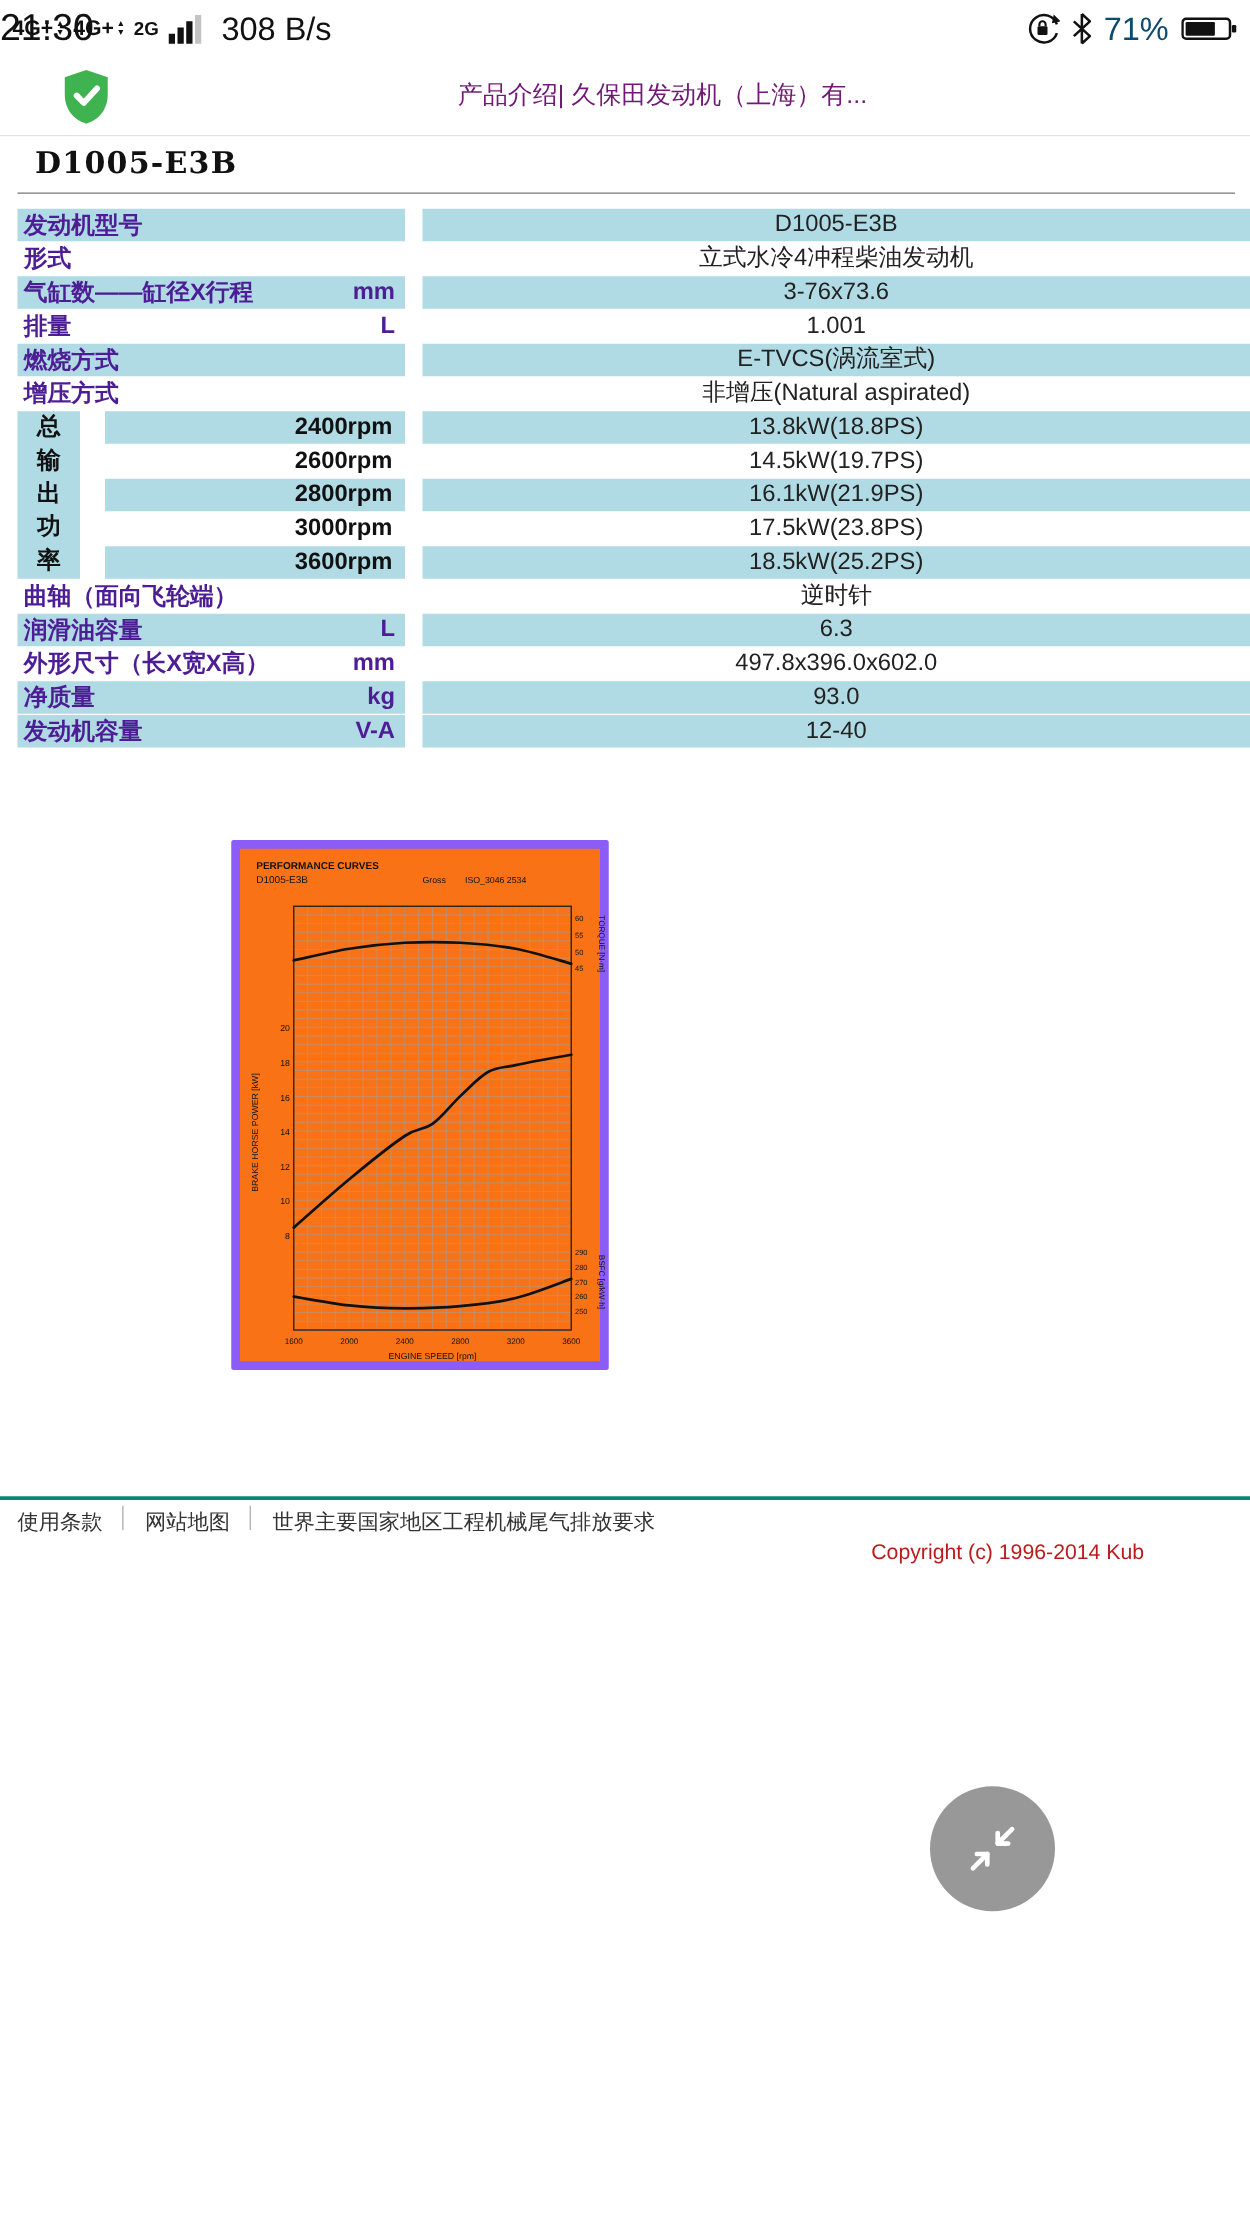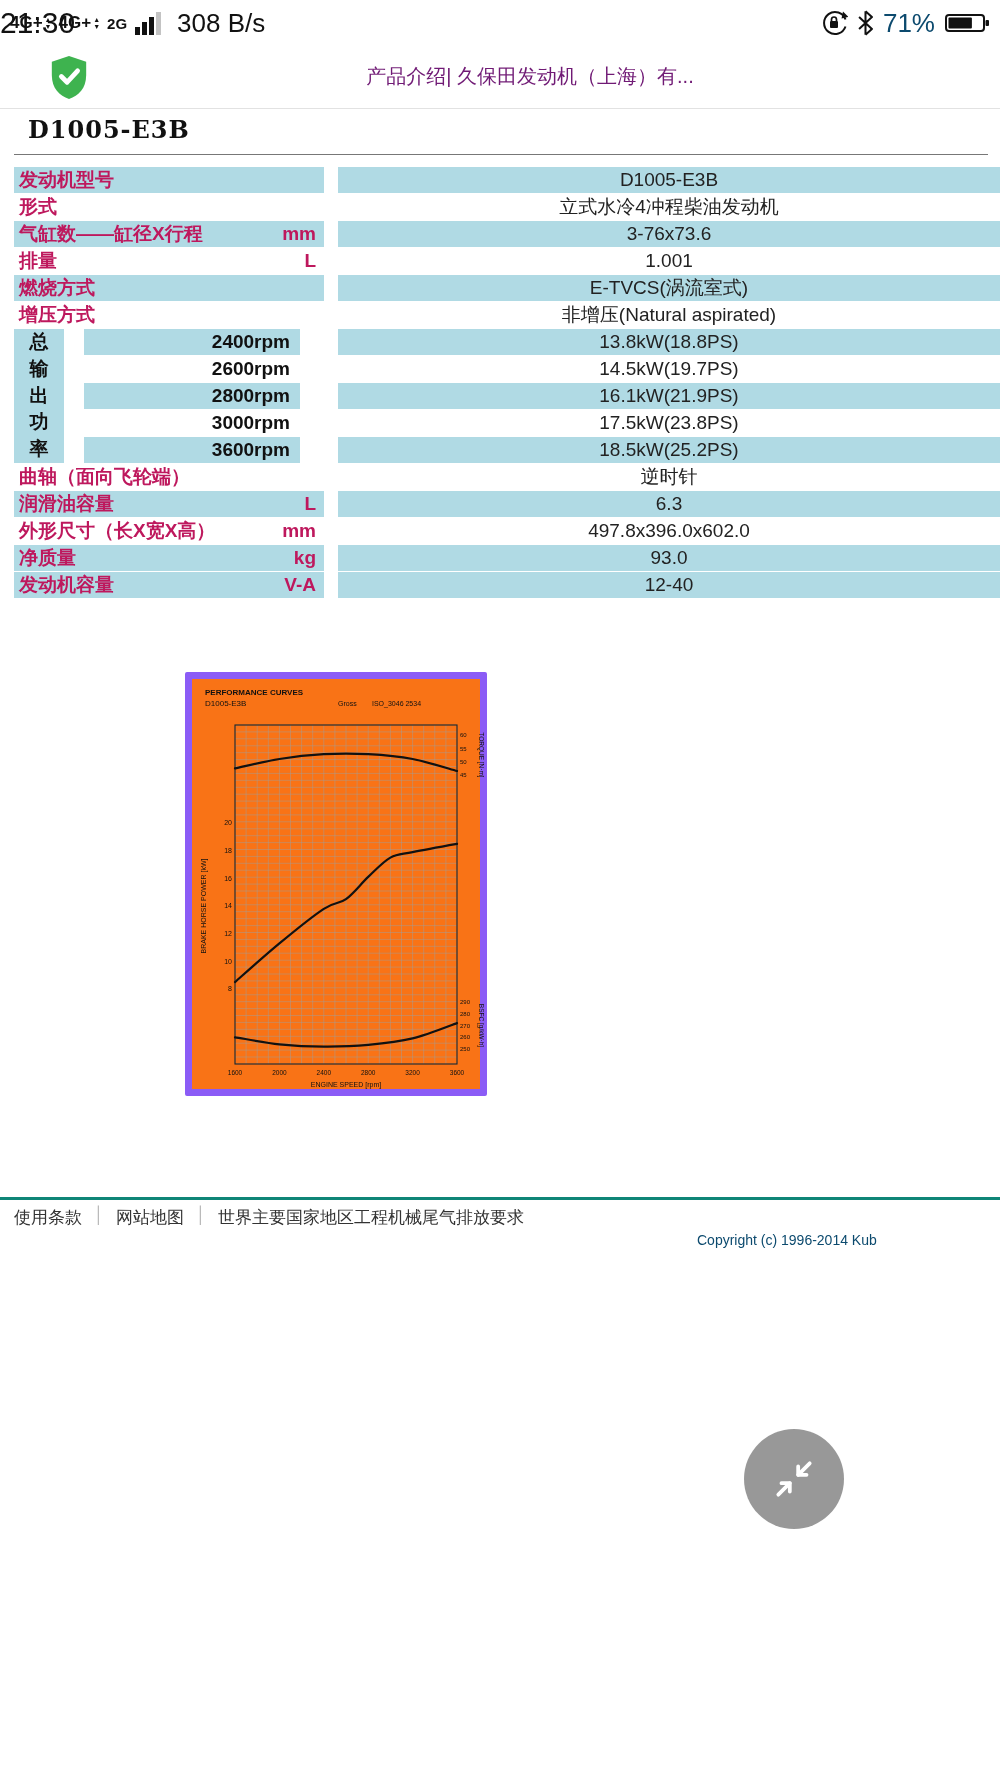--- a/index.html
+++ b/index.html
@@ -27,36 +27,36 @@
   
   .page-heading{position:absolute;left:28px;top:115px;font-family:"DejaVu Serif",serif;font-size:24px;font-weight:bold;color:#111;letter-spacing:1px;}
   .heading-rule{position:absolute;top:154px;left:14px;width:974px;height:1px;background:#777;}
 
   
   .spec-table{position:absolute;left:14px;top:167px;width:986px;}
   .spec-row{position:relative;height:27px;}
   .cell-left{position:absolute;left:0;top:0;width:310px;height:26px;display:flex;justify-content:space-between;align-items:center;padding:0 8px 0 5px;}
   .cell-right{position:absolute;left:324px;top:0;width:662px;height:26px;text-align:center;line-height:26px;}
   .blue{background:var(--row-blue,#b0dae4);}
-  .spec-label,.spec-unit{font-weight:bold;font-size:19px;color:#be185d;white-space:nowrap;}
+  .spec-label,.spec-unit{font-weight:bold;font-size:19px;color:#4c1d95;white-space:nowrap;}
   .spec-value{font-size:19px;color:#222;}
-  .rpm-cell{position:absolute;left:70px;top:0;width:216px;height:26px;text-align:right;line-height:26px;padding-right:10px;font-weight:bold;font-size:19px;color:#111;}
+  .rpm-cell{position:absolute;left:70px;top:0;width:240px;height:26px;text-align:right;line-height:26px;padding-right:10px;font-weight:bold;font-size:19px;color:#111;}
   .vertical-col{position:absolute;left:0;width:50px;background:var(--row-blue,#b0dae4);display:flex;flex-direction:column;overflow:hidden;}
   .vertical-col span{line-height:26.8px;height:26.8px;text-align:center;font-weight:bold;font-size:19px;color:#111;}
 
   
   .chart-box{position:absolute;left:185px;top:672px;width:302px;height:424px;border:7px solid #8b5cf6;border-radius:2px;background:#f97316;}
   .chart-box svg{display:block;width:300px;height:422px;}
 
   
   .footer-bar{position:absolute;top:1197px;left:0;width:100%;height:3px;background:var(--footer-teal,#0e8577);}
   .footer-links{position:absolute;top:1206px;left:14px;display:flex;font-size:17px;color:#333;}
   .footer-link{cursor:pointer;}
   .footer-sep{color:#b5b5b5;padding:0 12px;font-size:16px;}
-  .footer-copyright{position:absolute;top:1232px;left:697px;font-size:14px;color:#0c4a6e;white-space:nowrap;}
+  .footer-copyright{position:absolute;top:1232px;left:697px;font-size:17px;color:#b91c1c;white-space:nowrap;}
 
   
   .float-btn{position:absolute;left:744px;top:1429px;width:100px;height:100px;border-radius:50%;background:var(--button-gray,rgba(138,138,138,0.88));display:flex;align-items:center;justify-content:center;cursor:pointer;}
 </style>
 </head>
 <body>
 
 <div class="status-bar">
   <div class="sb-left">
     <span class="net-item">

